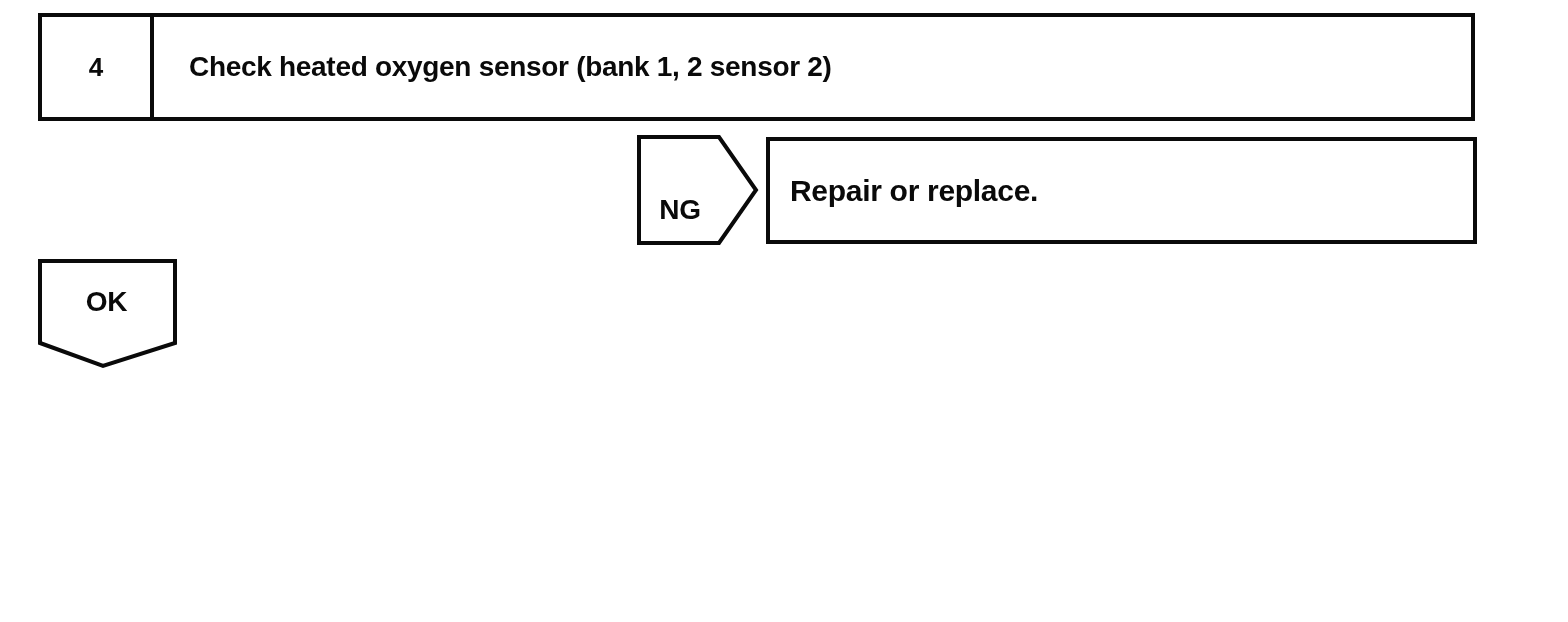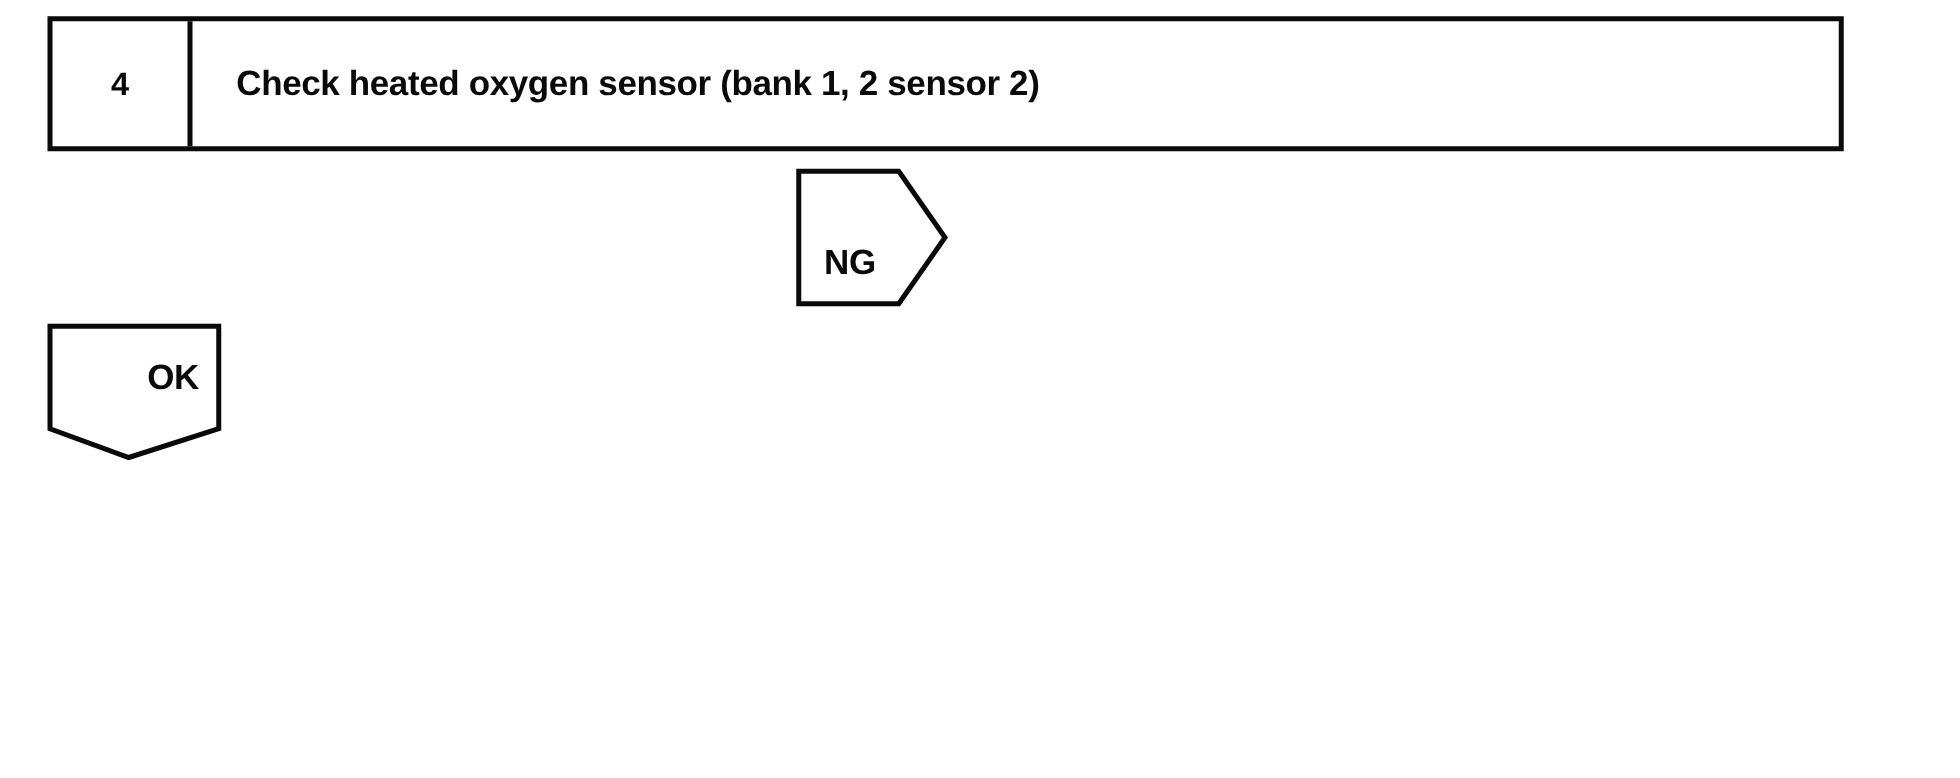--- a/index.html
+++ b/index.html
@@ -87,38 +87,38 @@
     top: 120px;
     width: 84px;
     height: 107px;
     margin-top: 36px;
   }
   .ok-label {
     left: 38px;
     top: 261px;
     width: 137px;
     height: 82px;
-    padding-left: 32px;
   }
 </style>
 </head>
 <body>
 
 <div class="page">
 
   <div class="node-box step-box">
     <div class="step-number-cell">4</div>
     <div class="step-title-cell">Check heated oxygen sensor (bank 1, 2 sensor 2)</div>
   </div>
 
   <svg class="connector-svg ng-svg" width="124" height="112">
     <polygon points="3,3 83,3 120,56 83,109 3,109" fill="#ffffff" stroke="#0a0a0a" stroke-width="4" stroke-linejoin="miter"></polygon>
   </svg>
   <div class="connector-label ng-label">NG</div>
 
+  <div class="node-box repair-box">Repair or replace.</div>
 
   <svg class="connector-svg ok-svg" width="142" height="112">
     <polygon points="4,3 139,3 139,85 67,108 4,85" fill="#ffffff" stroke="#0a0a0a" stroke-width="4" stroke-linejoin="miter"></polygon>
   </svg>
   <div class="connector-label ok-label">OK</div>
 
 
 </div>
 
 </body></html>

